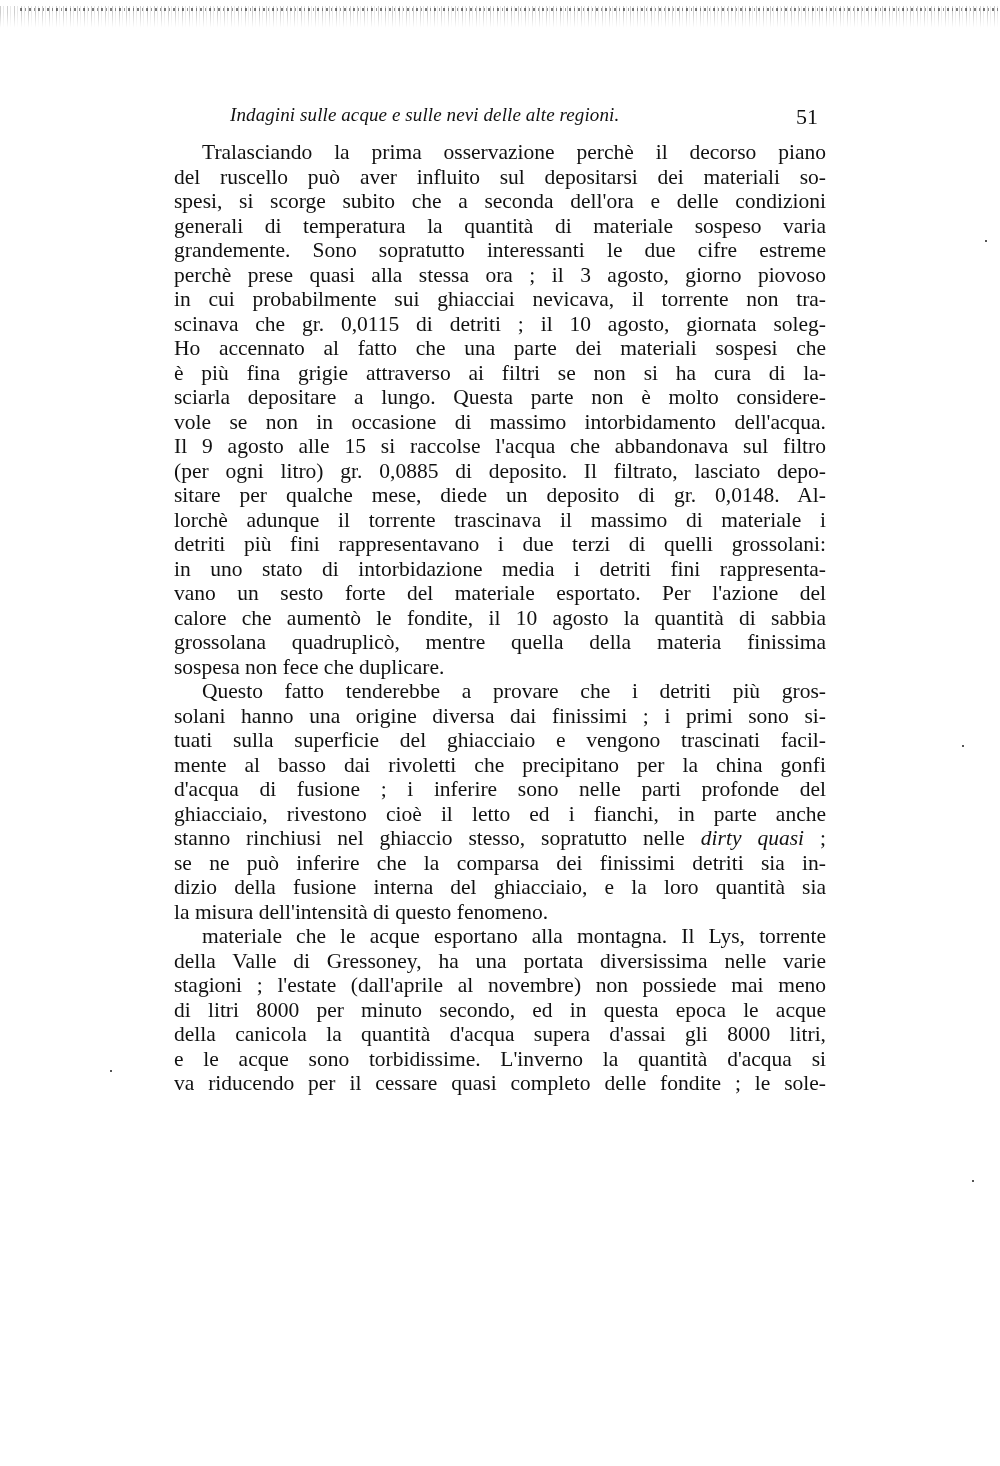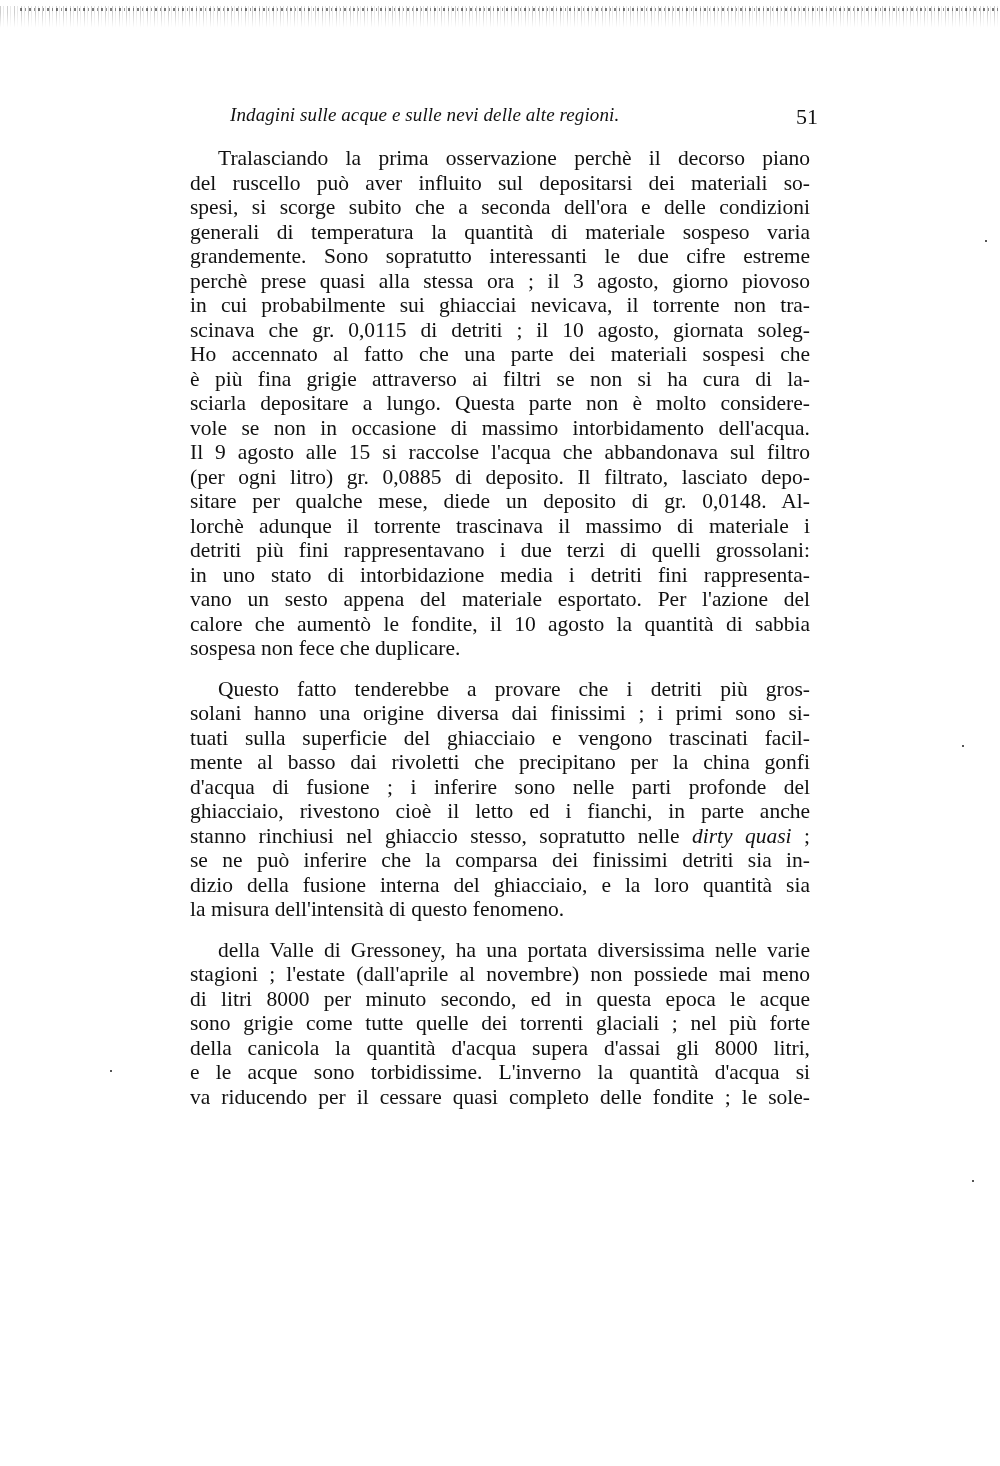--- a/index.html
+++ b/index.html
@@ -26,21 +26,21 @@
     position: relative; height: 30px;
     font-style: italic; font-size: 19px;
   }
   .running-title { position: absolute; left: 84px; top: 4px; letter-spacing: 0.1px; }
   .page-number { position: absolute; right: 8px; top: 4px; font-style: normal; font-size: 22px; }
   .body-text {
     margin-top: 10px;
     font-size: 21.5px; line-height: 24.5px;
     text-align: justify;
   }
-  .para { margin: 16px; text-indent: 28px; }
+  .para { margin: 0; text-indent: 28px; }
   .line { display: block; text-align-last: justify; white-space: nowrap; }
   .line.last { text-align-last: left; font-family: Liberation Serif, serif; }
   .para .line:first-child { padding-left: 28px; }
   em.foreign { font-style: italic; }
   .margin-mark { position: absolute; width: 2px; height: 2px; background: #555; }
 </style>
 </head>
 <body>
 
 <div class="scan-noise"></div>
@@ -65,43 +65,44 @@
       <span class="line">Ho accennato al fatto che una parte dei materiali sospesi che</span>
       <span class="line">è più fina grigie attraverso ai filtri se non si ha cura di la-</span>
       <span class="line">sciarla depositare a lungo. Questa parte non è molto considere-</span>
       <span class="line">vole se non in occasione di massimo intorbidamento dell'acqua.</span>
       <span class="line">Il 9 agosto alle 15 si raccolse l'acqua che abbandonava sul filtro</span>
       <span class="line">(per ogni litro) gr. 0,0885 di deposito. Il filtrato, lasciato depo-</span>
       <span class="line">sitare per qualche mese, diede un deposito di gr. 0,0148. Al-</span>
       <span class="line">lorchè adunque il torrente trascinava il massimo di materiale i</span>
       <span class="line">detriti più fini rappresentavano i due terzi di quelli grossolani:</span>
       <span class="line">in uno stato di intorbidazione media i detriti fini rappresenta-</span>
-      <span class="line">vano un sesto appena del materiale esportato. Per l'azione del</span>
+      <span class="line">vano un sesto forte del materiale esportato. Per l'azione del</span>
       <span class="line">calore che aumentò le fondite, il 10 agosto la quantità di sabbia</span>
+      <span class="line">grossolana quadruplicò, mentre quella della materia finissima</span>
       <span class="line last">sospesa non fece che duplicare.</span>
     </p>
 
     <p class="para">
       <span class="line">Questo fatto tenderebbe a provare che i detriti più gros-</span>
       <span class="line">solani hanno una origine diversa dai finissimi ; i primi sono si-</span>
       <span class="line">tuati sulla superficie del ghiacciaio e vengono trascinati facil-</span>
       <span class="line">mente al basso dai rivoletti che precipitano per la china gonfi</span>
       <span class="line">d'acqua di fusione ; i inferire sono nelle parti profonde del</span>
       <span class="line">ghiacciaio, rivestono cioè il letto ed i fianchi, in parte anche</span>
       <span class="line"><span>stanno rinchiusi nel ghiaccio stesso, sopratutto nelle</span> <em class="foreign">dirty quasi</em><span> ;</span></span>
       <span class="line">se ne può inferire che la comparsa dei finissimi detriti sia in-</span>
       <span class="line">dizio della fusione interna del ghiacciaio, e la loro quantità sia</span>
       <span class="line last">la misura dell'intensità di questo fenomeno.</span>
     </p>
 
     <p class="para">
+      <span class="line">materiale che le acque esportano alla montagna. Il Lys, torrente</span>
       <span class="line">della Valle di Gressoney, ha una portata diversissima nelle varie</span>
       <span class="line">stagioni ; l'estate (dall'aprile al novembre) non possiede mai meno</span>
       <span class="line">di litri 8000 per minuto secondo, ed in questa epoca le acque</span>
-      <span class="line">sono grigie come tutte quelle dei torrenti glaciali ; nel più forte</span>
       <span class="line">della canicola la quantità d'acqua supera d'assai gli 8000 litri,</span>
       <span class="line">e le acque sono torbidissime. L'inverno la quantità d'acqua si</span>
       <span class="line">va riducendo per il cessare quasi completo delle fondite ; le sole-</span>
     </p>
   </div>
 </div>
 
 <div class="margin-mark" style="left:985px;top:240px"></div>
 <div class="margin-mark" style="left:962px;top:745px"></div>
 <div class="margin-mark" style="left:972px;top:1180px"></div>

